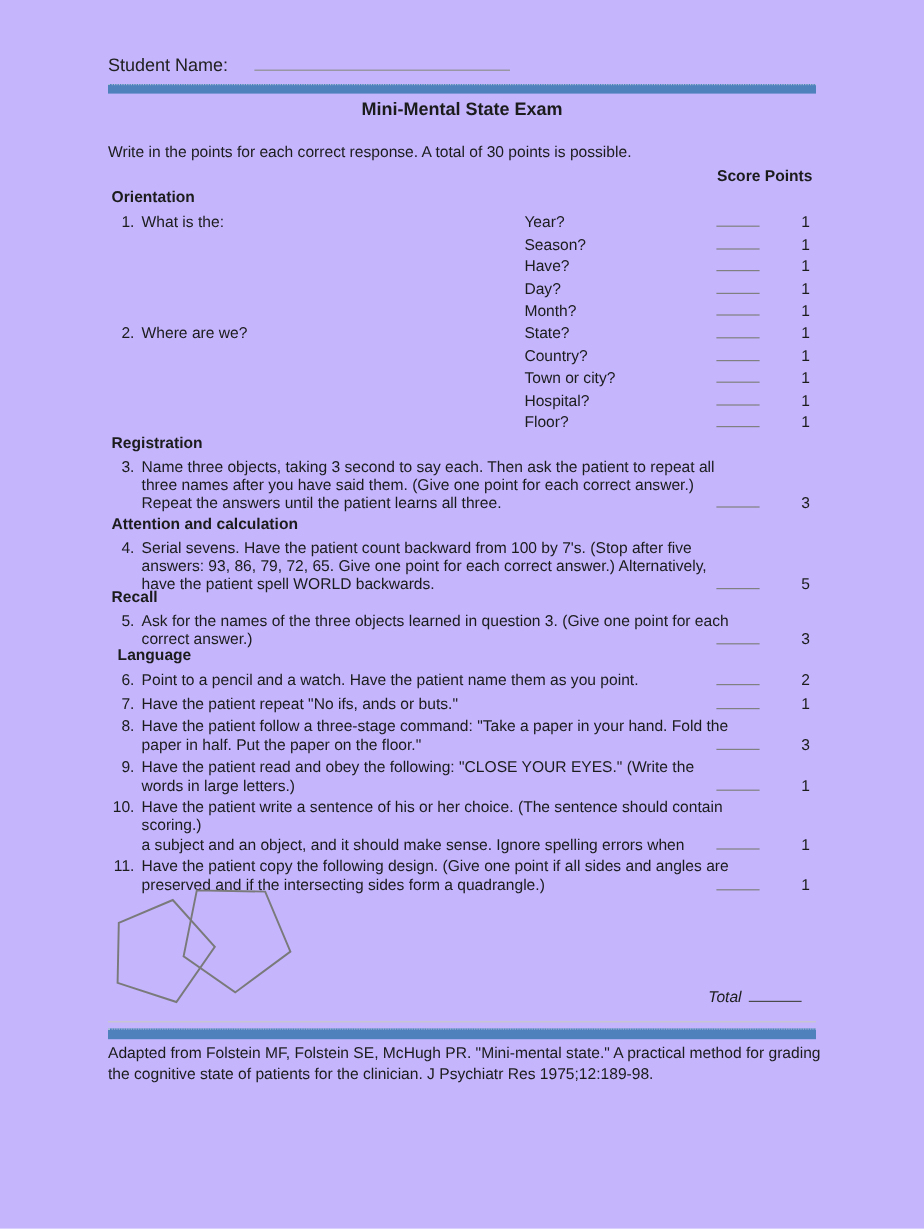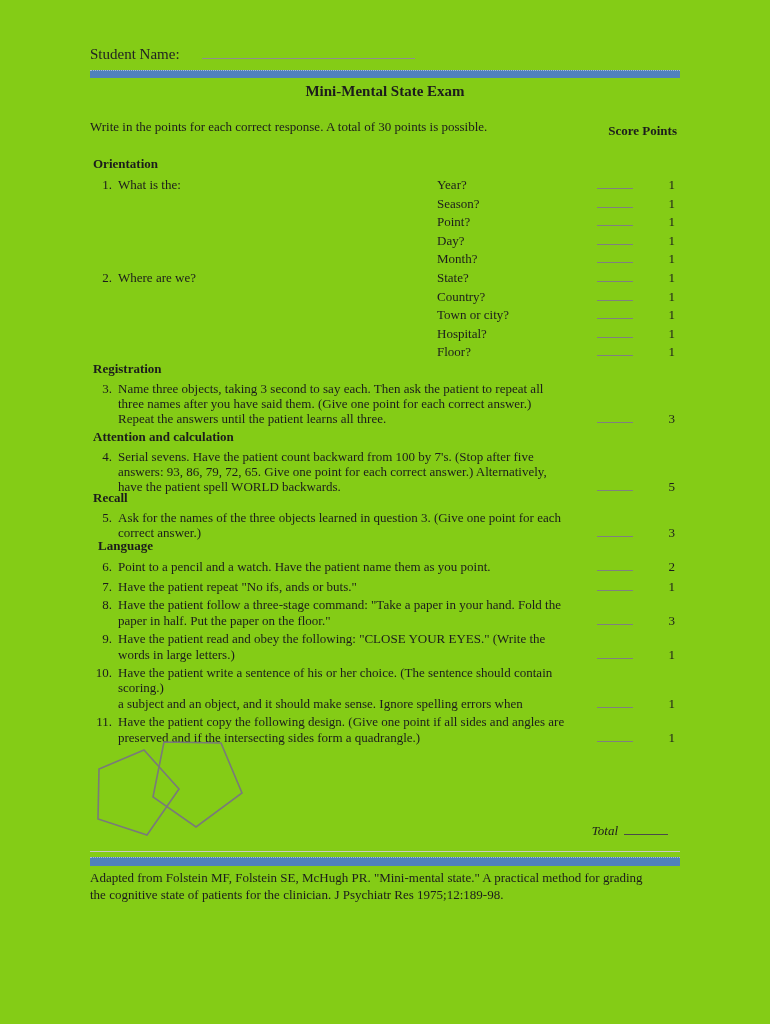--- a/index.html
+++ b/index.html
@@ -5,42 +5,42 @@
   :root{
     --accent_bar:#4f81bd;
     --underline:#808080;
     --rule:#c9c9c9;
     --ink:#1c1c1c;
     --figure_stroke:#7a7a7a;
   }
   *{margin:0;padding:0;box-sizing:border-box;}
   html,body{background:#ffffff;}
   .page{
-    position:relative;width:770px;height:1024px;background:#84cc16;
-    font-family:Liberation Serif, serif;
+    position:relative;width:770px;height:1024px;background:#c4b5fd;
+    font-family:Liberation Sans, sans-serif;
     font-size:13px;color:var(--ink);overflow:hidden;
   }
   .content{position:absolute;left:90px;top:0;width:590px;height:100%;}
 
   
   .student-row{position:absolute;top:44px;left:0;font-size:15px;color:#222;}
   .student-line{display:inline-block;width:213px;height:15px;margin-left:22px;
     border-bottom:1px solid #8f8f8f;vertical-align:baseline;}
 
   
   .bar{position:absolute;left:0;right:0;height:8px;background:var(--accent_bar);
     border-top:1px dotted #a9bcd8;}
   .bar-top{top:70px;}
   .bar-bottom{top:857px;height:9px;}
   .thin-rule{position:absolute;left:0;right:0;top:851px;height:1px;background:var(--rule);}
 
   .title{position:absolute;top:83px;left:0;width:100%;text-align:center;
     font-size:15px;font-weight:bold;}
   .intro{position:absolute;top:119px;left:0;}
-  .score-header{position:absolute;top:123px;left:0;width:100%;text-align:right;
+  .score-header{position:absolute;top:139px;left:0;width:100%;text-align:right;
     padding-right:3px;font-weight:bold;}
 
   .sec{position:absolute;left:0;width:590px;}
   .sec-orientation{top:156px;}
   .sec-registration{top:361px;}
   .sec-attention{top:429px;}
   .sec-recall{top:490px;}
   .sec-language{top:538px;}
 
   .heading{font-weight:bold;line-height:16px;margin-bottom:4px;padding-left:3px;}
@@ -102,21 +102,21 @@
         <div class="pcell">1</div>
       </div>
       <div class="o-row">
         <div class="qcell"><span class="num"></span><span></span></div>
         <div class="scell">Season?</div>
         <div class="bcell"><span class="blank"></span></div>
         <div class="pcell">1</div>
       </div>
       <div class="o-row">
         <div class="qcell"><span class="num"></span><span></span></div>
-        <div class="scell">Point?</div>
+        <div class="scell">Have?</div>
         <div class="bcell"><span class="blank"></span></div>
         <div class="pcell">1</div>
       </div>
       <div class="o-row">
         <div class="qcell"><span class="num"></span><span></span></div>
         <div class="scell">Day?</div>
         <div class="bcell"><span class="blank"></span></div>
         <div class="pcell">1</div>
       </div>
       <div class="o-row">

